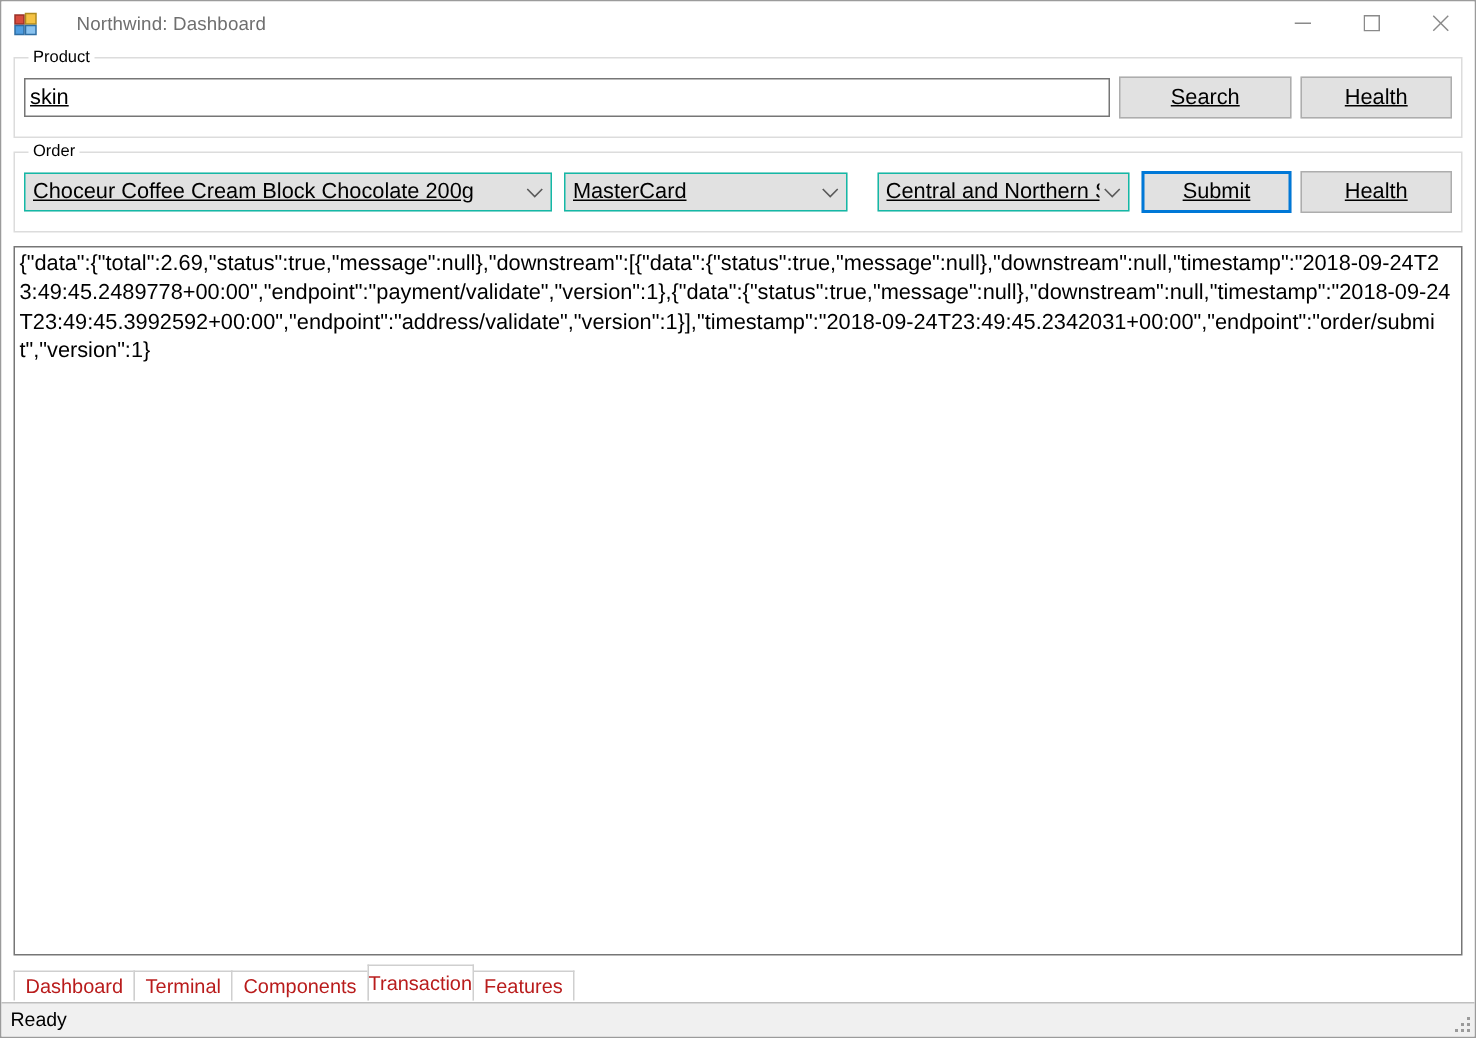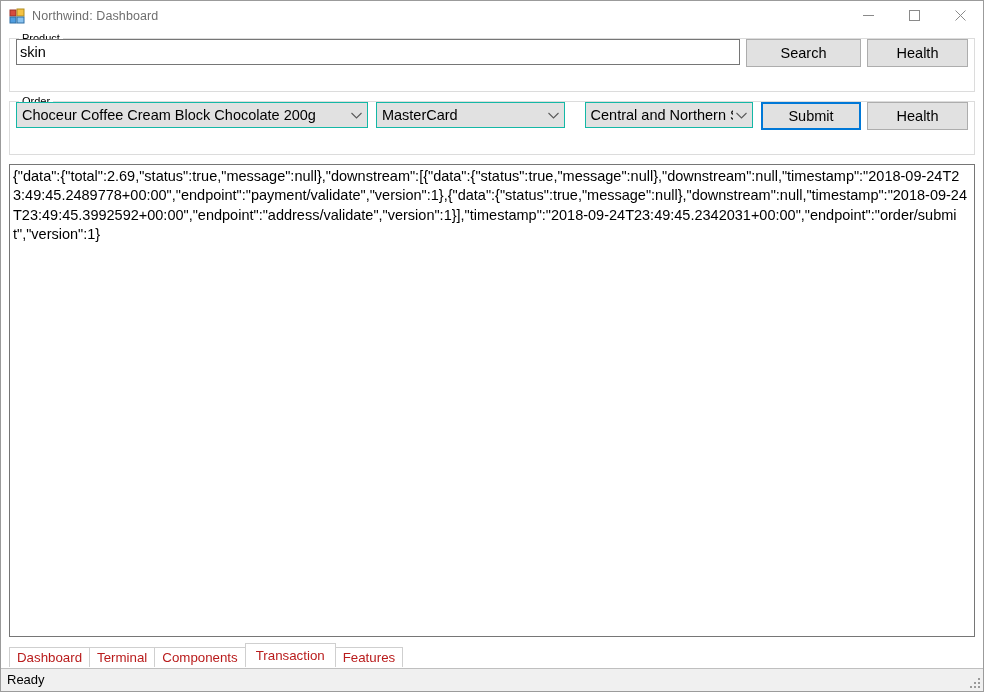--- a/index.html
+++ b/index.html
@@ -44,20 +44,21 @@
     margin-right: 7px;
     flex: 0 0 auto;
     position: relative;
   }
   #title-bar-text {
     font-size: 12.5px;
     color: #6f6f6f;
     font-family: "Liberation Sans", sans-serif;
     letter-spacing: 0.1px;
     white-space: nowrap;
+    margin-left: 19px;
   }
   #window-controls {
     position: absolute;
     right: 0;
     top: 0;
     height: 29px;
     display: flex;
   }
   .win-ctrl {
     width: 46px;
@@ -101,22 +102,24 @@
     height: 54px;
   }
   #order-group {
     margin-top: 9px;
     height: 54px;
   }
   .group-inner {
     position: absolute;
     left: 0; right: 0; top: 0; bottom: 0;
     display: flex;
+    align-items: center;
     padding: 0 6px;
     box-sizing: border-box;
+    text-decoration: underline;
   }
 
   
   .text-input {
     height: 26px;
     box-sizing: border-box;
     border: 1px solid #767676;
     background: #ffffff;
     font-family: "Liberation Sans", sans-serif;
     font-size: 14.5px;
@@ -230,21 +233,21 @@
     white-space: nowrap;
     display: flex;
     align-items: center;
   }
   .tab.selected {
     height: 24px;
     line-height: 23px;
     border-color: #cfcfcf;
     background: #ffffff;
     z-index: 2;
-    padding: 0 10px;
+    padding: 0 0;
   }
 
   
   #status-bar {
     height: 23px;
     min-height: 23px;
     box-sizing: border-box;
     border-top: 1px solid #bfbfbf;
     background: #f0f0f0;
     display: flex;

